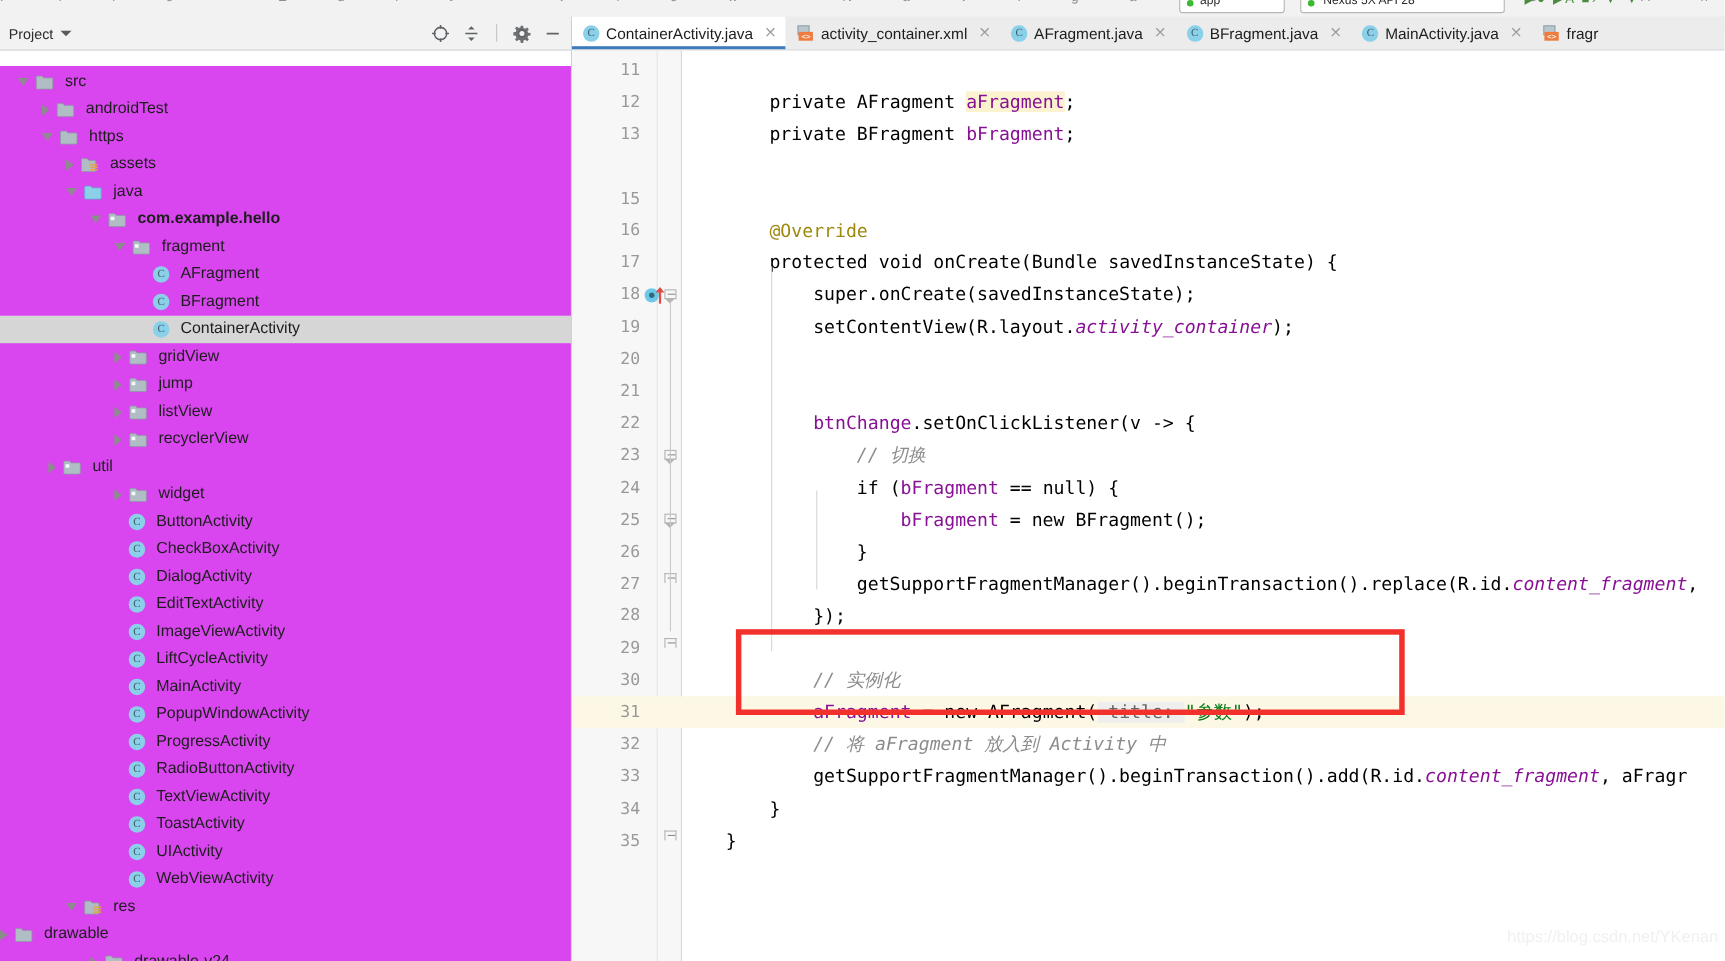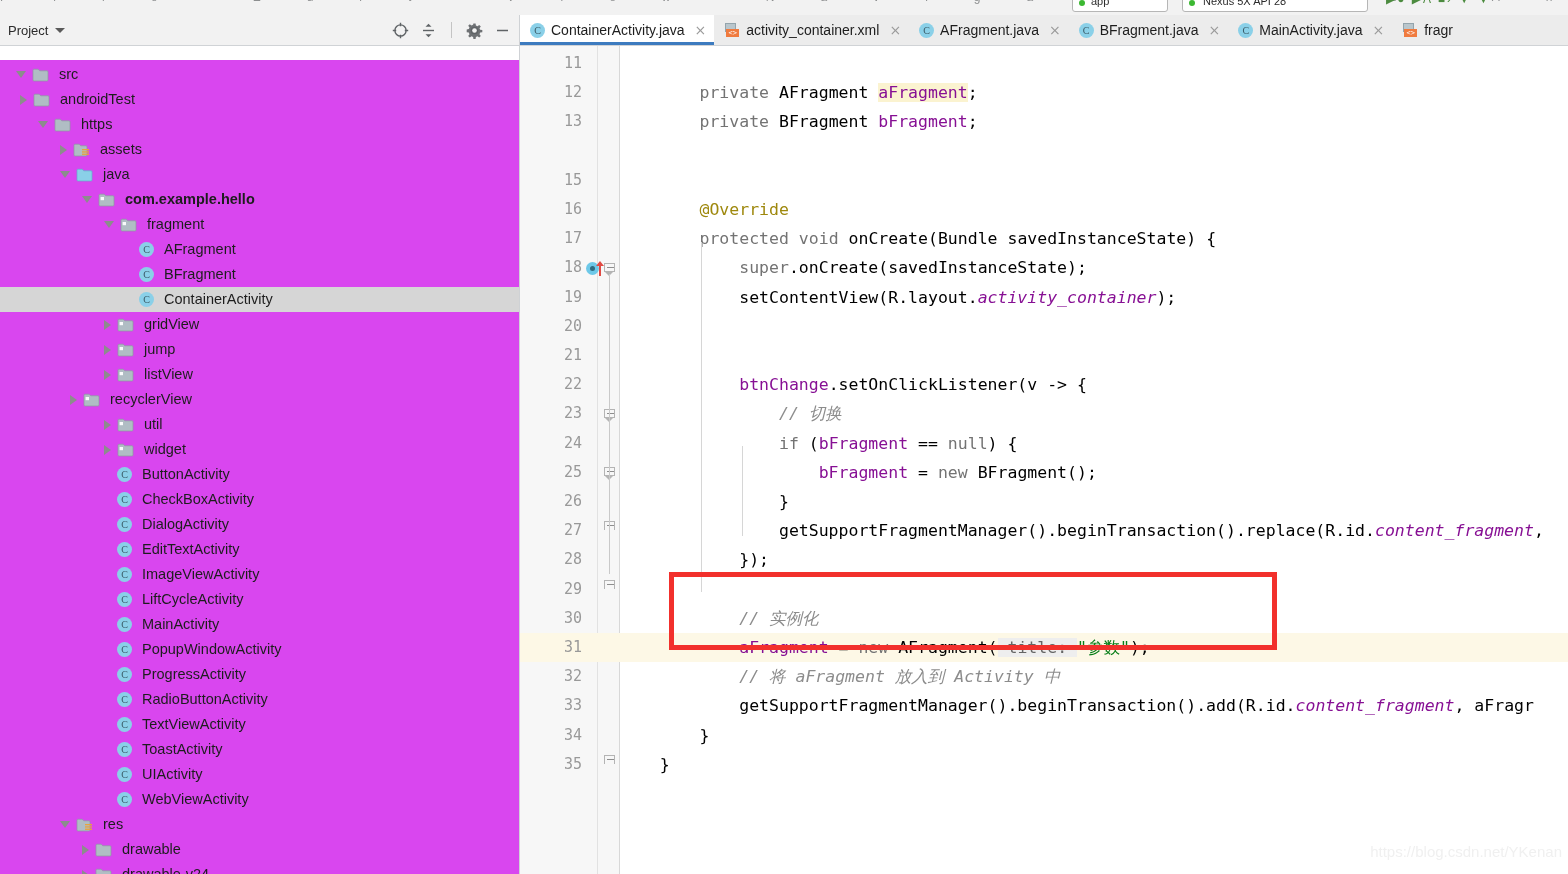--- a/index.html
+++ b/index.html
@@ -158,21 +158,21 @@
   .lnum {
     position: absolute; left: 0; width: 62px; text-align: right;
     color: #999999; font-family: "DejaVu Sans Mono", monospace;
     font-size: 15px; line-height: 29.2px;
   }
   .code {
     position: absolute; left: 100px; white-space: pre;
     font-family: "DejaVu Sans Mono", monospace; font-size: 16.5px;
     line-height: 29.2px; color: #000000;
   }
-  .kw   { color: #737373; }
+  .kw   { color: #000000; }
   .fld  { color: #871094; }
   .sfld { color: #871094; font-style: italic; }
   .ann  { color: #9e880d; }
   .cmt  { color: #8c8c8c; font-style: italic; }
   .str  { color: #067d17; }
   .hl   { background: #fbf3d0; }
   .hint { background: #eeeeee; color: #666666; font-style: normal; }
   .indentguide {
     position: absolute; width: 1px; background: #d6d6d6;
   }
@@ -278,21 +278,21 @@
   <div class="tree" id="tree">
       <div class="row" style="padding-left: 16px;">
         <span class="arrow open"></span>
         <span style="display: flex; margin-right: 5px;">
           <svg class="ic" width="17" height="15" viewBox="0 0 17 15">
             <path d="M1 3.2a1 1 0 011-1h4.2l1.5 1.6H15a1 1 0 011 1v8.2a1 1 0 01-1 1H2a1 1 0 01-1-1z" fill="#b0bdc4" stroke="#8d9aa2" stroke-width="0.7"></path>
           </svg>
         </span>
         <span class="lbl">src</span>
       </div>
-      <div class="row" style="padding-left: 20px;">
+      <div class="row" style="padding-left: 38px;">
         <span class="arrow closed"></span>
         <span style="display: flex; margin-right: 5px;">
           <svg class="ic" width="17" height="15" viewBox="0 0 17 15">
             <path d="M1 3.2a1 1 0 011-1h4.2l1.5 1.6H15a1 1 0 011 1v8.2a1 1 0 01-1 1H2a1 1 0 01-1-1z" fill="#b0bdc4" stroke="#8d9aa2" stroke-width="0.7"></path>
           </svg>
         </span>
         <span class="lbl">androidTest</span>
       </div>
       <div class="row" style="padding-left: 38px;">
         <span class="arrow open"></span>
@@ -388,31 +388,31 @@
       <div class="row" style="padding-left: 104px;">
         <span class="arrow closed"></span>
         <span style="display: flex; margin-right: 5px;">
           <svg class="ic" width="17" height="15" viewBox="0 0 17 15">
             <path d="M1 3.2a1 1 0 011-1h4.2l1.5 1.6H15a1 1 0 011 1v8.2a1 1 0 01-1 1H2a1 1 0 01-1-1z" fill="#b0bdc4" stroke="#8d9aa2" stroke-width="0.7"></path>
             <rect x="2.6" y="5" width="3.4" height="3.2" fill="#ffffff" opacity="0.92"></rect>
           </svg>
         </span>
         <span class="lbl">listView</span>
       </div>
-      <div class="row" style="padding-left: 70px;">
+      <div class="row" style="padding-left: 104px;">
         <span class="arrow closed"></span>
         <span style="display: flex; margin-right: 5px;">
           <svg class="ic" width="17" height="15" viewBox="0 0 17 15">
             <path d="M1 3.2a1 1 0 011-1h4.2l1.5 1.6H15a1 1 0 011 1v8.2a1 1 0 01-1 1H2a1 1 0 01-1-1z" fill="#b0bdc4" stroke="#8d9aa2" stroke-width="0.7"></path>
             <rect x="2.6" y="5" width="3.4" height="3.2" fill="#ffffff" opacity="0.92"></rect>
           </svg>
         </span>
         <span class="lbl">recyclerView</span>
       </div>
-      <div class="row" style="padding-left: 104px;">
+      <div class="row" style="padding-left: 44px;">
         <span class="arrow closed"></span>
         <span style="display: flex; margin-right: 5px;">
           <svg class="ic" width="17" height="15" viewBox="0 0 17 15">
             <path d="M1 3.2a1 1 0 011-1h4.2l1.5 1.6H15a1 1 0 011 1v8.2a1 1 0 01-1 1H2a1 1 0 01-1-1z" fill="#b0bdc4" stroke="#8d9aa2" stroke-width="0.7"></path>
             <rect x="2.6" y="5" width="3.4" height="3.2" fill="#ffffff" opacity="0.92"></rect>
           </svg>
         </span>
         <span class="lbl">util</span>
       </div>
       <div class="row" style="padding-left: 104px;">
@@ -528,21 +528,21 @@
         <span style="display: flex; margin-right: 5px;">
           <svg class="ic" width="17" height="15" viewBox="0 0 17 15">
             <path d="M1 3.2a1 1 0 011-1h4.2l1.5 1.6H13a1 1 0 011 1v8.2a1 1 0 01-1 1H2a1 1 0 01-1-1z" fill="#b0bdc4" stroke="#8d9aa2" stroke-width="0.7"></path>
             <rect x="9" y="7" width="7" height="1.3" fill="#e8a33d"></rect>
             <rect x="9" y="9.3" width="7" height="1.3" fill="#e8a33d"></rect>
             <rect x="9" y="11.6" width="7" height="1.3" fill="#e8a33d"></rect>
           </svg>
         </span>
         <span class="lbl">res</span>
       </div>
-      <div class="row" style="padding-left: 82px; text-align: center;">
+      <div class="row" style=" text-align: center;">
         <span class="arrow closed"></span>
         <span style="display: flex; margin-right: 5px;">
           <svg class="ic" width="17" height="15" viewBox="0 0 17 15">
             <path d="M1 3.2a1 1 0 011-1h4.2l1.5 1.6H15a1 1 0 011 1v8.2a1 1 0 01-1 1H2a1 1 0 01-1-1z" fill="#b0bdc4" stroke="#8d9aa2" stroke-width="0.7"></path>
           </svg>
         </span>
         <span class="lbl">drawable</span>
       </div>
       <div class="row" style="padding-left: 82px;">
         <span class="arrow closed"></span>

